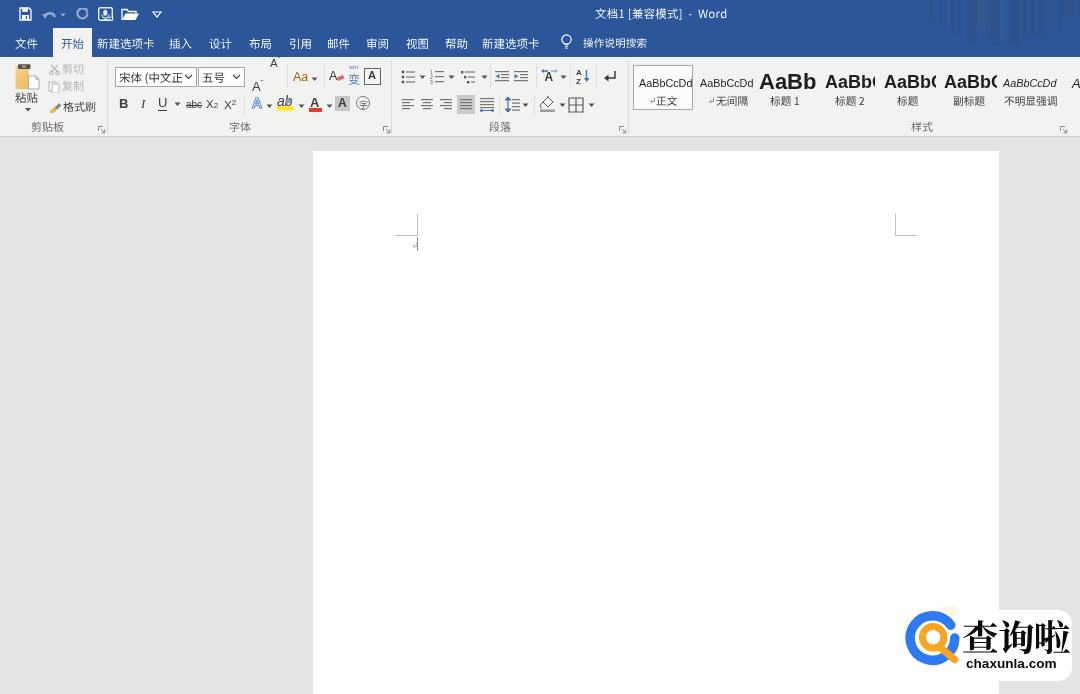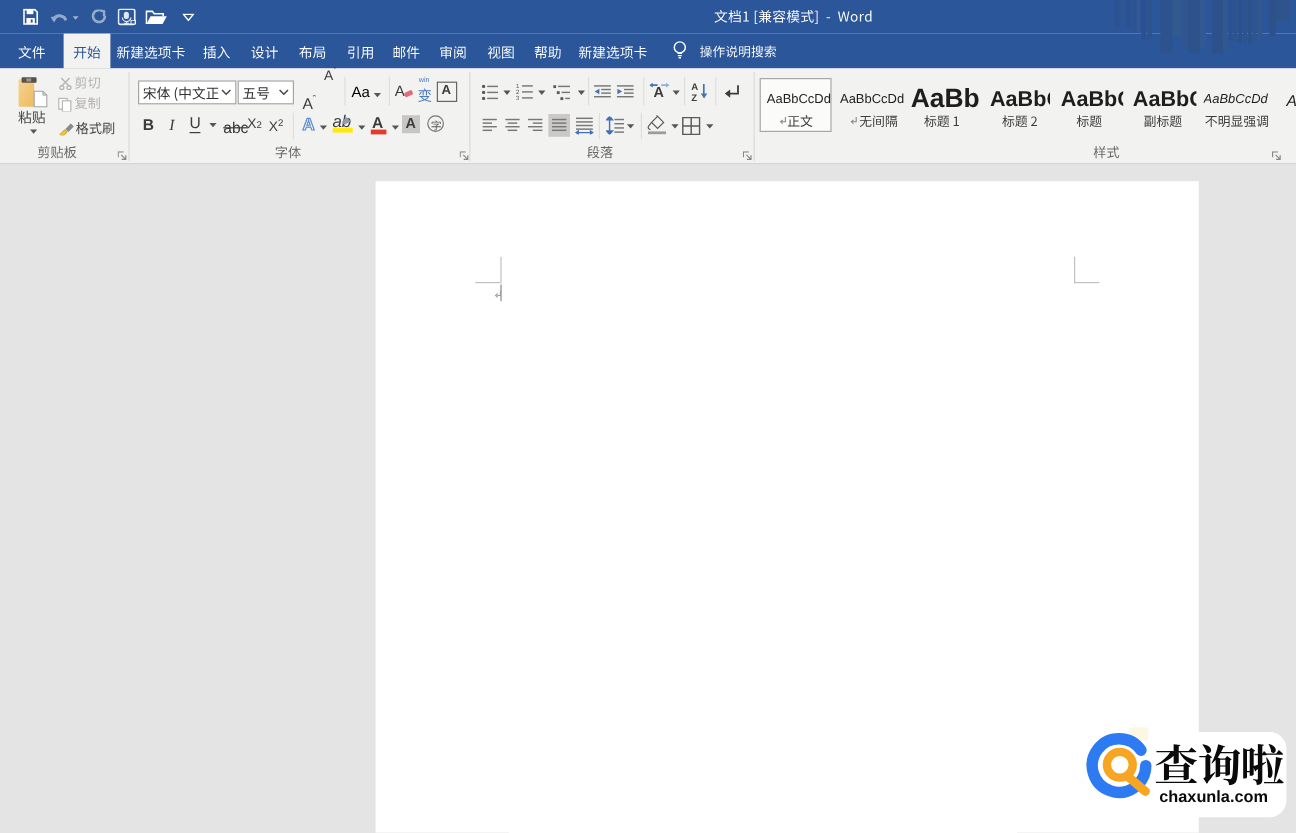--- a/index.html
+++ b/index.html
@@ -358,21 +358,21 @@
       <use href="#s4e94"></use>
       <use href="#s53f7" x="1000"></use>
     </g>
   </svg>
 <svg class="abs" style="left:232px;top:74px" width="9" height="6" viewBox="0 0 9 6">
     <path d="M1 1 L4.5 4.5 L8 1" stroke="#444" stroke-width="1.2" fill="none"></path>
   </svg>
 <span class="lat" style="left:252px;top:78px;font-size:13px;color:#3d3c3b">A<span style="font-size:8px;vertical-align:6px">ˆ</span></span>
 <span class="lat" style="left:270px;top:55px;font-size:11.5px;color:#3d3c3b">A<span style="font-size:8px;vertical-align:5px">ˇ</span></span>
 <div class="gsep" style="left:287px;top:64px;height:24px;background:#e0dedd"></div>
-<span class="lat" style="left:293px;top:70px;font-size:12.5px;color:#000000">Aa</span>
+<span class="lat" style="left:293px;top:70px;font-size:12.5px;color:#a16207">Aa</span>
 <svg class="abs" style="left:311px;top:77px" width="7" height="5" viewBox="0 0 7 5">
     <path d="M0.5 0.5 h6 l-3 3.6 z" fill="#555"></path>
   </svg>
 <div class="gsep" style="left:324px;top:64px;height:24px;background:#e0dedd"></div>
 <span class="lat" style="left:329px;top:69px;font-size:12.5px;color:#3d3c3b">A</span>
 <svg class="abs" style="left:336px;top:74px" width="10" height="8" viewBox="0 0 10 8">
     <rect x="1" y="2" width="7" height="4" rx="1" transform="rotate(-25 4.5 4)" fill="#e06c75"></rect>
   </svg>
 <svg class="zt " style="left:348.0px;top:84.0px" width="2" height="2">
     <g transform="scale(0.01200,-0.01200)" fill="#4a78b8">
@@ -381,21 +381,21 @@
   </svg>
 <span class="lat" style="left:349px;top:64px;font-size:6px;color:#4a78b8">win</span>
 <div class="abs" style="left:364px;top:68px;width:17px;height:17px;border:1px solid #666"></div>
 <span class="lat" style="left:368px;top:69px;font-size:11px;font-weight:bold;color:#3d3c3b">A</span>
 <span class="lat" style="left:119px;top:96px;font-size:13px;font-weight:bold;color:#3d3c3b">B</span>
 <span class="lat" style="left:141px;top:96px;font-size:13px;font-style:italic;font-family:'Liberation Serif',serif;color:#3d3c3b">I</span>
 <span class="lat" style="left:158px;top:96px;font-size:13px;color:#3d3c3b;border-bottom:1.5px solid #3d3c3b;line-height:14px;display:inline-block">U</span>
 <svg class="abs" style="left:174px;top:102px" width="7" height="5" viewBox="0 0 7 5">
     <path d="M0.5 0.5 h6 l-3 3.6 z" fill="#555"></path>
   </svg>
-<span class="lat" style="left:186px;top:99px;font-size:13px;color:#3d3c3b;text-decoration:line-through">abc</span>
+<span class="lat" style="left:186px;top:99px;font-size:10px;color:#3d3c3b;text-decoration:line-through">abc</span>
 <span class="lat" style="left:206px;top:98px;font-size:11.5px;color:#3d3c3b">X<span style="font-size:8px">2</span></span>
 <span class="lat" style="left:224px;top:98px;font-size:11.5px;color:#3d3c3b">X<span style="font-size:8px;vertical-align:4px">2</span></span>
 <div class="gsep" style="left:244px;top:94px;height:22px;background:#e0dedd"></div>
 <span class="lat" style="left:252px;top:95px;font-size:14px;font-weight:bold;color:#fff;-webkit-text-stroke:1px #5b8bd0">A</span>
 <svg class="abs" style="left:266px;top:104px" width="7" height="5" viewBox="0 0 7 5">
     <path d="M0.5 0.5 h6 l-3 3.6 z" fill="#555"></path>
   </svg>
 <span class="lat" style="left:277px;top:93px;font-size:14px;font-style:italic;color:#3d3c3b">ab</span>
 <svg class="abs" style="left:277px;top:97px" width="20" height="14" viewBox="0 0 20 14">
 <path d="M11.5 0.5 L15.5 4 L10 7 L7.8 4.8 z" fill="#909bab"></path>

